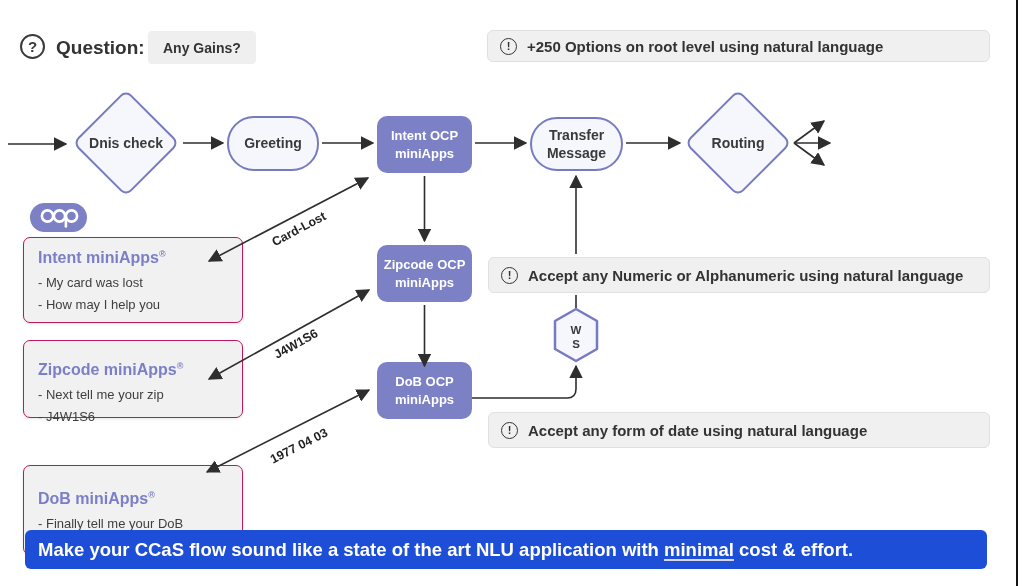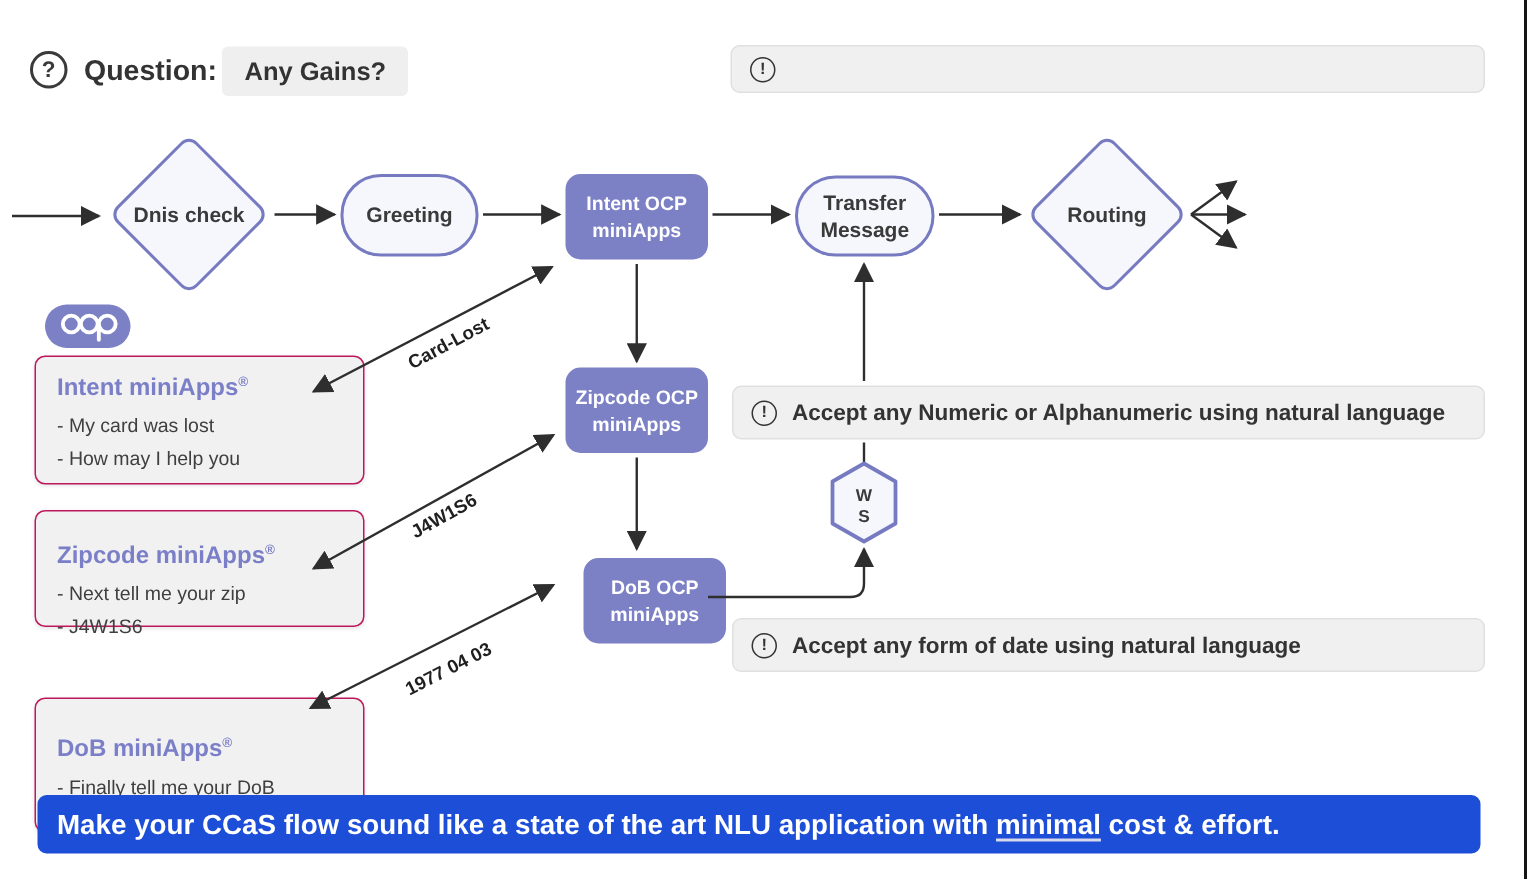--- a/index.html
+++ b/index.html
@@ -8,21 +8,21 @@
     font-family:"Liberation Sans","DejaVu Sans",sans-serif;color:#3a3a3a;
   }
   .right-edge{position:absolute;left:1016px;top:0;width:2px;height:586px;background:#141414;}
 
   
   .q-icon{position:absolute;left:20px;top:34px;width:25px;height:25px;border:2.5px solid #3a3a3a;
     border-radius:50%;display:flex;align-items:center;justify-content:center;
     font-size:15px;font-weight:700;color:#3a3a3a;box-sizing:border-box;}
   .q-label{position:absolute;left:56px;top:37px;font-size:19px;font-weight:700;color:#333;}
   .q-chip{position:absolute;left:148px;top:31px;height:33px;padding:0 15px;background:#efefef;
-    border-radius:4px;display:flex;align-items:center;font-size:17px;font-weight:700;color:#333;}
+    border-radius:4px;display:flex;align-items:center;font-size:14px;font-weight:700;color:#333;}
 
   
   .callout{position:absolute;background:#f0f0f0;border:1px solid #e0e0e0;border-radius:6px;
     display:flex;align-items:center;gap:10px;padding:0 12px;box-sizing:border-box;
     font-size:15px;font-weight:600;color:#333;}
   .alert-icon{flex:0 0 auto;width:17px;height:17px;border:1.7px solid #333;border-radius:50%;
     display:flex;align-items:center;justify-content:center;font-size:11px;font-weight:700;
     color:#333;box-sizing:border-box;}
 
   
@@ -64,20 +64,21 @@
 <body>
 
 <div class="canvas">
 
   <div class="q-icon">?</div>
   <div class="q-label">Question:</div>
   <div class="q-chip">Any Gains?</div>
 
   <div class="callout" style="left:487px;top:30px;width:503px;height:32px;">
     <span class="alert-icon">!</span>
+    <span>+250 Options on root level using natural language</span>
   </div>
   <div class="callout" style="left:488px;top:257px;width:502px;height:36px;">
     <span class="alert-icon">!</span>
     <span>Accept any Numeric or Alphanumeric using natural language</span>
   </div>
   <div class="callout" style="left:488px;top:412px;width:502px;height:36px;">
     <span class="alert-icon">!</span>
     <span>Accept any form of date using natural language</span>
   </div>
 
@@ -140,21 +141,21 @@
   <div class="diamond-wrap" style="left:700px;top:105px;">
     <div class="diamond-shape"></div>
     <div class="diamond-label">Routing</div>
   </div>
 
   <div class="pnode" style="left:377px;top:245px;width:95px;height:57px;">
     <span>Zipcode OCP</span>
     <span>miniApps</span>
   </div>
 
-  <div class="pnode" style="left:377px;top:372px;width:95px;height:57px;margin-left:12px;">
+  <div class="pnode" style="left:377px;top:362px;width:95px;height:57px;">
     <span>DoB OCP</span>
     <span>miniApps</span>
   </div>
 
   <svg class="edges" width="1022" height="586" viewBox="0 0 1022 586">
     <defs>
       <marker id="ah" viewBox="0 0 10 10" refX="9" refY="5" markerWidth="8.5" markerHeight="8.5" orient="auto-start-reverse">
         <path d="M0,0 L10,5 L0,10 z" fill="#2e2e2e"></path>
       </marker>
     </defs>

